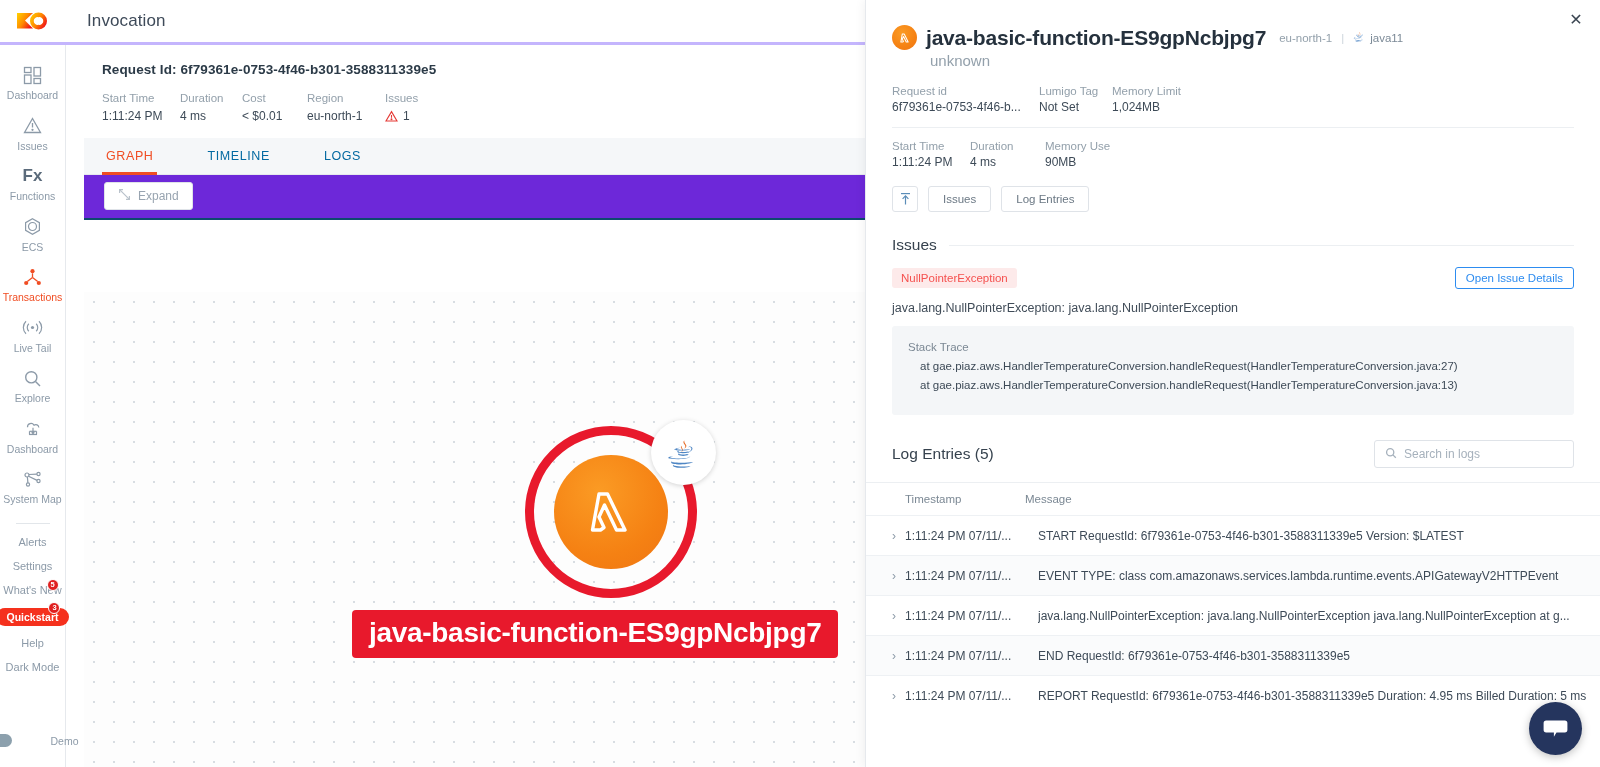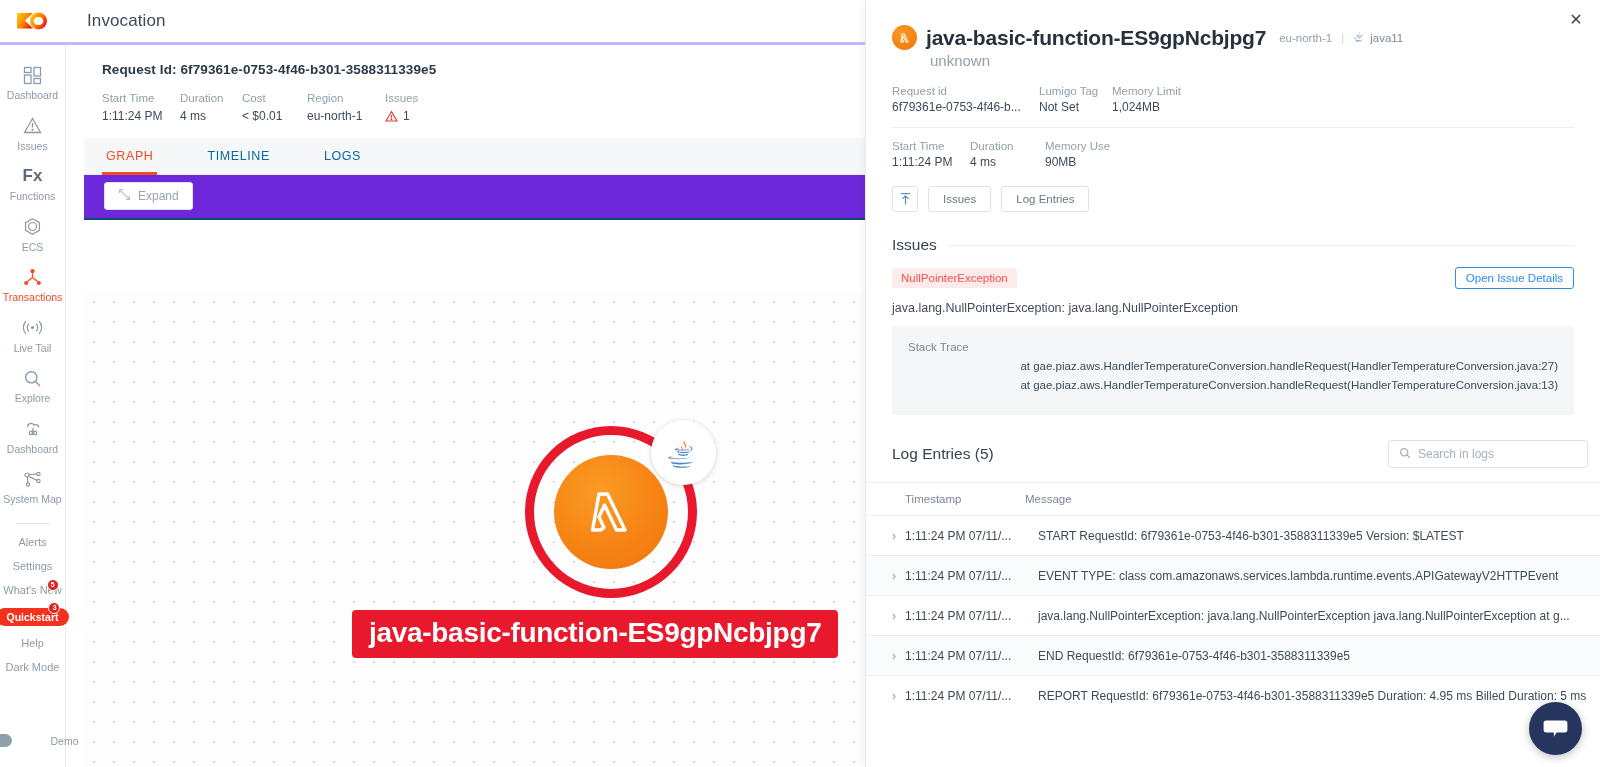--- a/index.html
+++ b/index.html
@@ -221,25 +221,25 @@
   }
   .open-issue-btn {
     margin-left: auto; border: 1px solid #2d8cf0; color: #2d8cf0; background: #fff;
     font-size: 11.5px; padding: 4px 10px; border-radius: 3px; cursor: pointer;
   }
   .exc-msg { padding: 0 26px; margin-top: 12px; font-size: 12.5px; color: #404c58; }
   .stack-box {
     margin: 11px 26px 0 26px; background: #f4f6f8; border-radius: 3px; padding: 15px 16px 24px 16px;
   }
   .stack-title { font-size: 11.5px; color: #7b8894; }
-  .stack-line { font-size: 11.5px; color: #3d4a57; margin-top: 7px; padding-left: 12px; text-align: right; }
+  .stack-line { font-size: 11.5px; color: #3d4a57; margin-top: 7px; padding-left: 12px; }
   .stack-line:first-of-type { margin-top: 16px; }
 
   .logs-sec { margin-top: 25px; }
-  .logs-hdr { display: flex; align-items: center; padding: 0 12px 14px 26px; }
+  .logs-hdr { display: flex; align-items: center; padding: 0 26px 14px 26px; }
   .logs-title { font-size: 15.5px; color: #36424e; }
   .search-box {
     margin-left: auto; width: 200px; height: 28px;
     border: 1px solid #dfe3e8; border-radius: 3px; background: #fff;
     display: flex; align-items: center; gap: 7px; padding: 0 10px;
   }
   .search-box input {
     border: none; outline: none; font-size: 12px; color: #8c9aa8; width: 100%;
     font-family: "Liberation Sans", sans-serif; background: transparent;
   }

